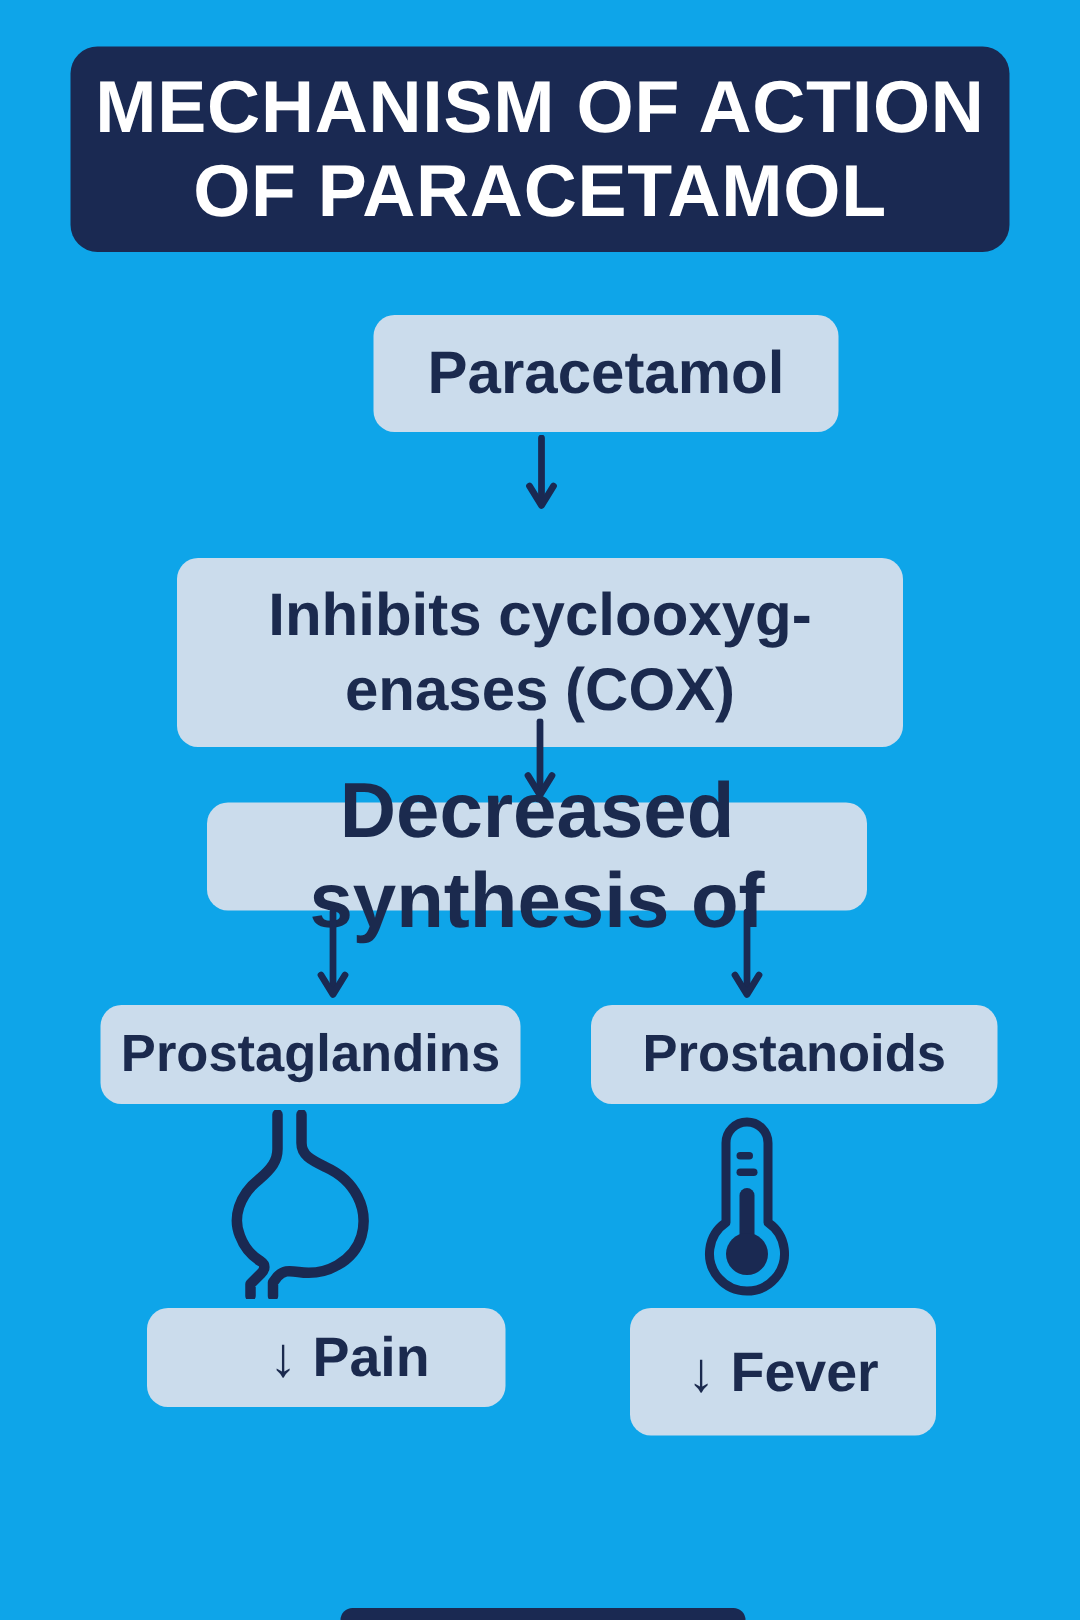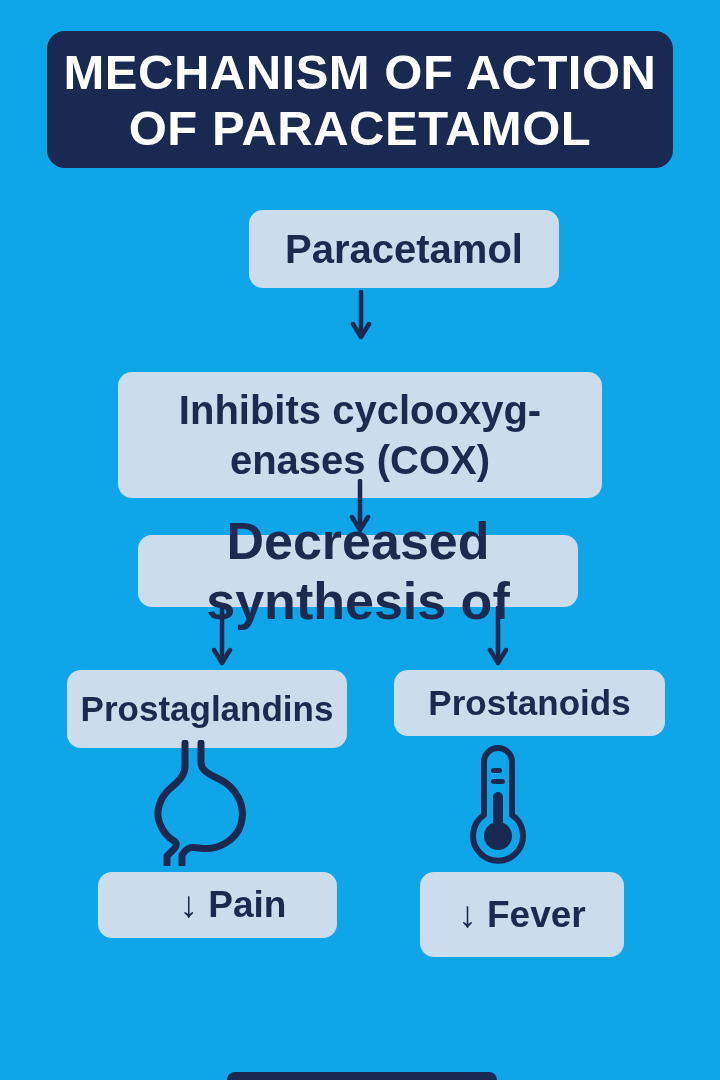--- a/index.html
+++ b/index.html
@@ -32,21 +32,21 @@
     border-radius: 14px;
     display: flex; flex-direction: column;
     align-items: center; justify-content: center;
     color: #1b2a4e;
     font-weight: bold;
     text-align: center;
   }
   .node-paracetamol   { left:205px; top:210px; width:310px; height:78px;  font-size:40px;margin-left:44px; }
   .node-cox           { left:118px; top:350px; width:484px; height:126px; font-size:40px; line-height:50px;margin-top:22px; }
   .node-decreased     { left:138px; top:535px; width:440px; height:72px;  font-size:52px; }
-  .node-prostaglandins{ left:67px;  top:670px; width:280px; height:78px;  font-size:35px; }
+  .node-prostaglandins{ left:67px;  top:670px; width:280px; height:66px;  font-size:35px; }
   .node-prostanoids   { left:378px; top:670px; width:271px; height:66px;  font-size:35px;margin-left:16px; }
   .node-pain          { left:98px;  top:872px; width:208px; height:66px;  font-size:37px;padding-left:31px; }
   .node-fever         { left:420px; top:872px; width:204px; height:85px;  font-size:37px; }
   .arrow { position: absolute; }
   .icon  { position: absolute; }
   .cutoff-bar {
     position: absolute;
     left: 227px; top: 1072px;
     width: 270px; height: 8px;
     background: #1a2952;

